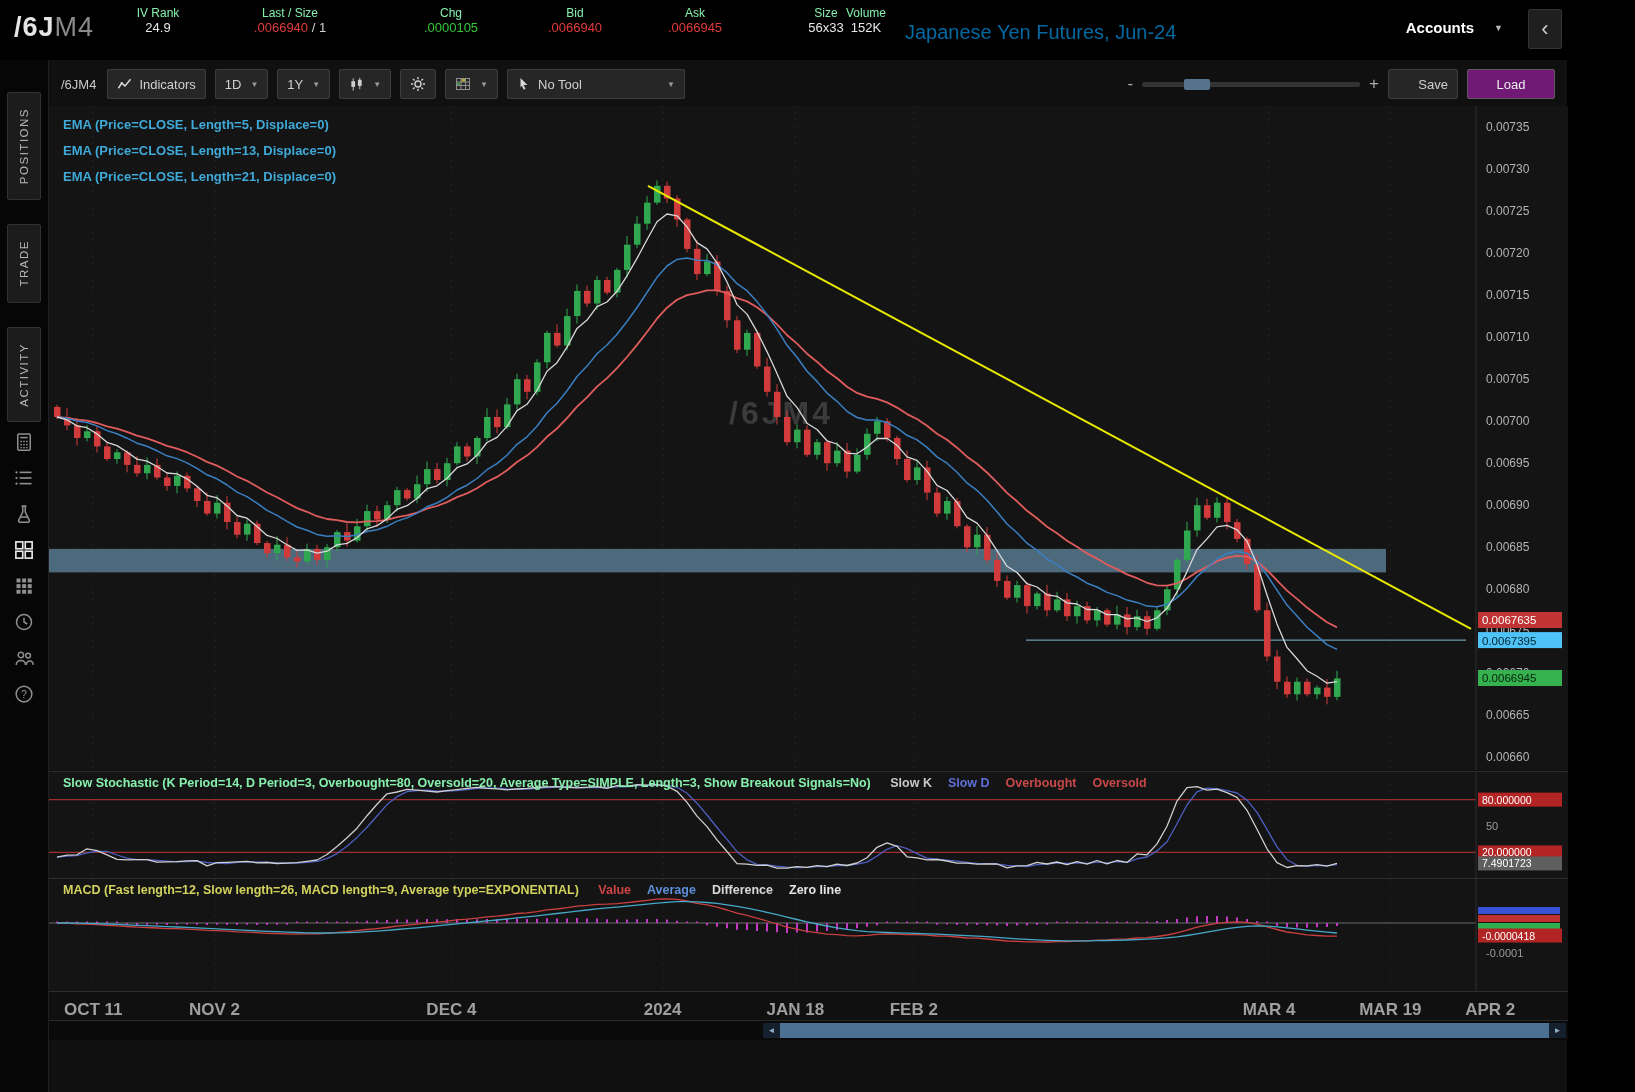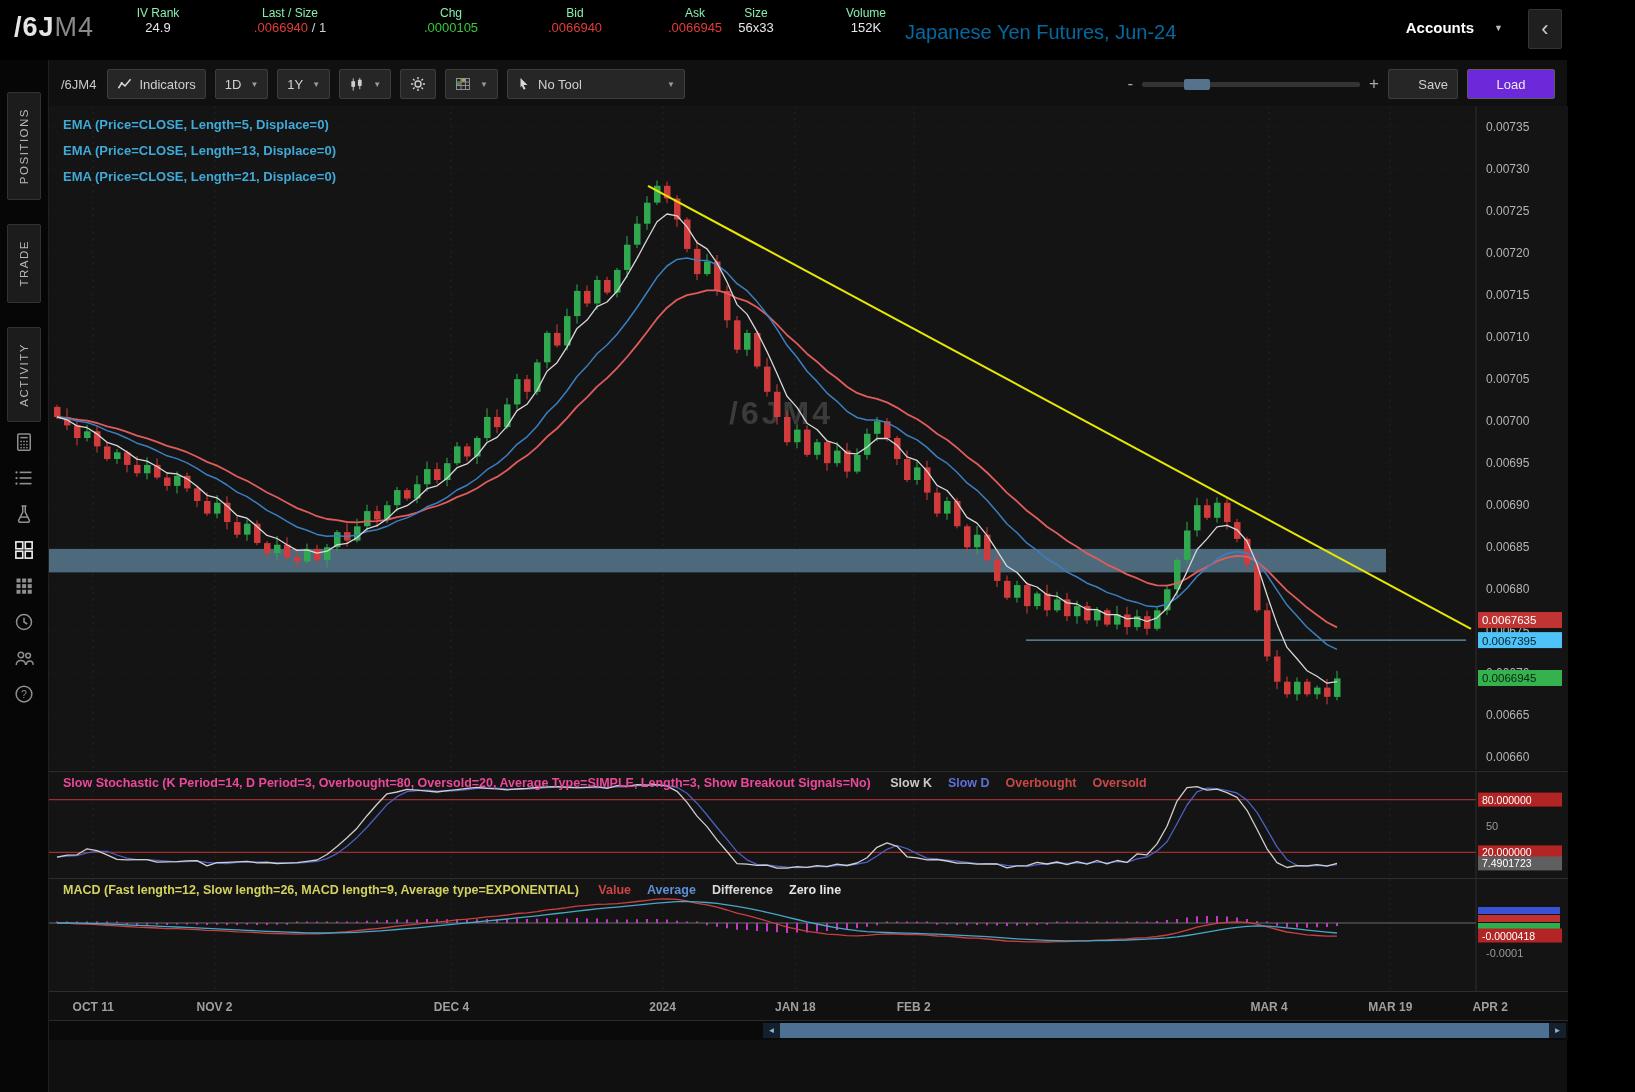--- a/index.html
+++ b/index.html
@@ -35,35 +35,35 @@
 #toolbar{position:absolute;left:0;top:8px;width:100%;height:32px;display:flex;align-items:center;gap:9px;padding:0 12px;z-index:3}
 .tb-sym{color:#c8c8c8;font-size:13px;margin-right:2px}
 .tb-btn,.tb-dd{height:30px;background:#262626;border:1px solid #3d3d3d;color:#d0d0d0;font-size:13px;display:inline-flex;align-items:center;gap:7px;padding:0 9px;border-radius:2px;cursor:pointer;white-space:nowrap}
 .dd-arrow{font-size:8px;color:#9a9a9a;margin-left:2px}
 #notool{width:178px}
 #notool .dd-arrow{margin-left:auto}
 .zoom{margin-left:auto;display:flex;align-items:center;gap:9px;color:#aaa;font-size:17px}
 .ztrack{width:218px;height:5px;background:#333;border-radius:2px;position:relative;cursor:pointer}
 .zthumb{position:absolute;left:42px;top:-3px;width:26px;height:11px;background:#55738c;border-radius:2px;cursor:grab}
 .tb-save{width:70px;justify-content:flex-end}
-.tb-load{width:88px;justify-content:center;background:#6d28d9;border-color:#5c5c5c;color:#ececec}
+.tb-load{width:88px;justify-content:center;background:#701a75;border-color:#5c5c5c;color:#ececec}
 
 .panel{position:absolute;left:0;width:1519px}
 #main-wrap{top:46px;height:664px}
 #ema-legend{position:absolute;left:14px;top:6px;z-index:2}
 .ema-row{font-size:13px;font-weight:bold;color:#3fa9d8;line-height:26px;cursor:pointer;white-space:nowrap}
 #stoch-panel{top:711px;height:107px;border-top:1px solid #2d2d2d}
 #macd-panel{top:818px;height:113px;border-top:1px solid #2d2d2d}
 .study-header{position:absolute;left:14px;top:4px;z-index:2;font-size:12.5px;font-weight:bold;white-space:nowrap}
 .study-title{cursor:pointer}
-#stoch-panel .study-title{color:#ec4899}
+#stoch-panel .study-title{color:#86efac}
 #macd-panel .study-title{color:#d2d25e}
 .legend-item{margin-left:16px;cursor:pointer}
 #time-axis{position:absolute;left:0;top:931px;width:1519px;height:29px;border-top:1px solid #2d2d2d;background:#101010}
-.ta-label{position:absolute;top:8px;transform:translateX(-50%);font-size:12px;color:#9f9f9f;font-weight:bold;white-space:nowrap}
+.ta-label{position:absolute;top:8px;transform:translateX(-50%);font-size:17px;color:#9f9f9f;font-weight:bold;white-space:nowrap}
 #scrollbar{position:absolute;left:0;top:960px;width:1519px;height:20px;background:#0a0a0a;border-top:1px solid #2a2a2a}
 #scroll-thumb{position:absolute;left:47%;right:2px;top:2px;height:15px;background:#4c7193;border-radius:2px;display:flex;justify-content:space-between;cursor:grab}
 .sarr{width:17px;height:15px;background:#14202e;color:#8fb0c8;font-size:8px;display:flex;align-items:center;justify-content:center;cursor:pointer}
 </style>
 </head>
 <body>
 
 <div id="header">
   <div id="symbol"><span>/6J</span><span class="suf">M4</span></div>
 
@@ -80,21 +80,21 @@
     <div class="hvalue c-green">.0000105</div>
   </div>
   <div class="hfield" style="left:526px;width:98px">
     <div class="hlabel">Bid</div>
     <div class="hvalue c-red">.0066940</div>
   </div>
   <div class="hfield" style="left:646px;width:98px">
     <div class="hlabel">Ask</div>
     <div class="hvalue c-red">.0066945</div>
   </div>
-  <div class="hfield" style="left:724px;width:64px">
+  <div class="hfield" style="left:794px;width:64px">
     <div class="hlabel">Size</div>
     <div class="hvalue c-white">56x33</div>
   </div>
   <div class="hfield" style="left:836px;width:60px">
     <div class="hlabel">Volume</div>
     <div class="hvalue c-white">152K</div>
   </div>
 
   <div id="desc">Japanese Yen Futures, Jun-24</div>
   <div id="accounts">

